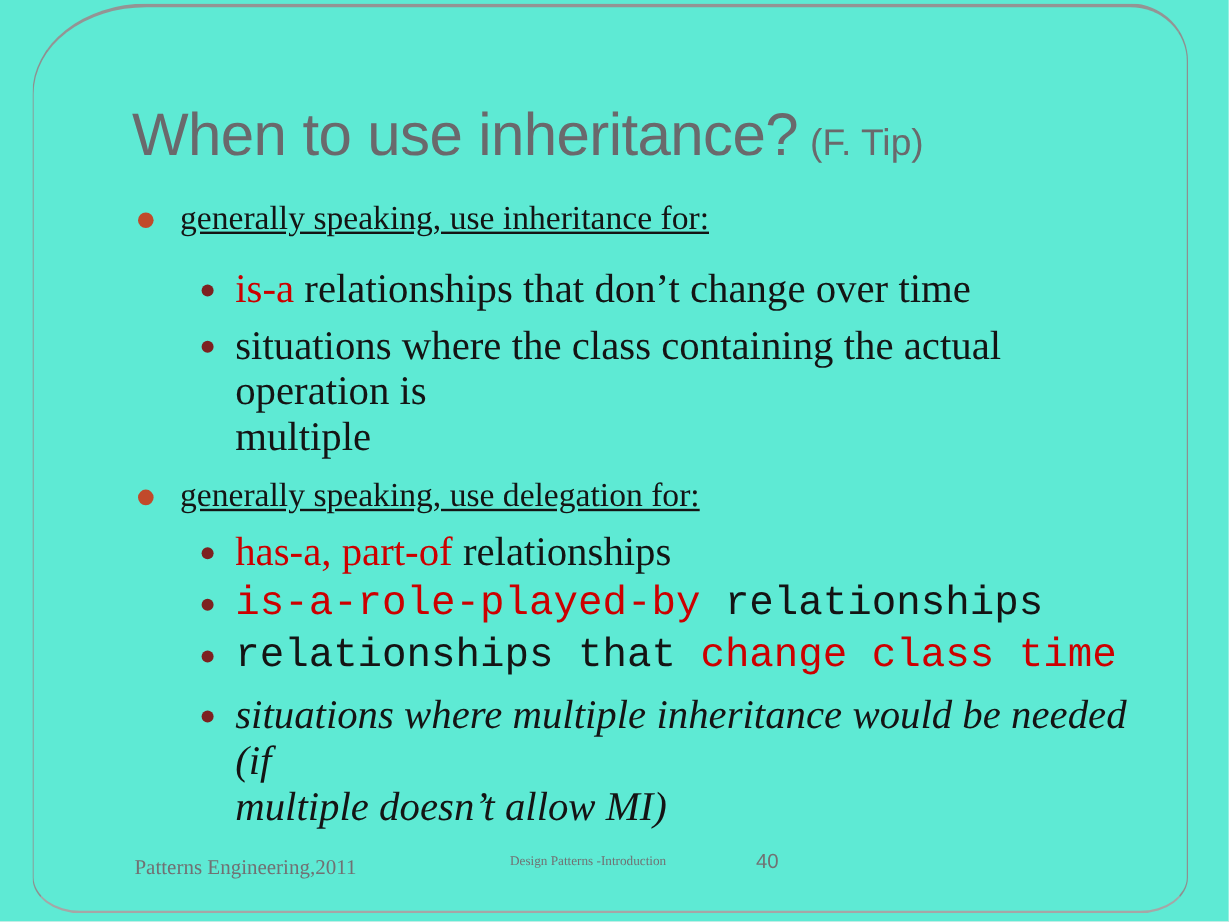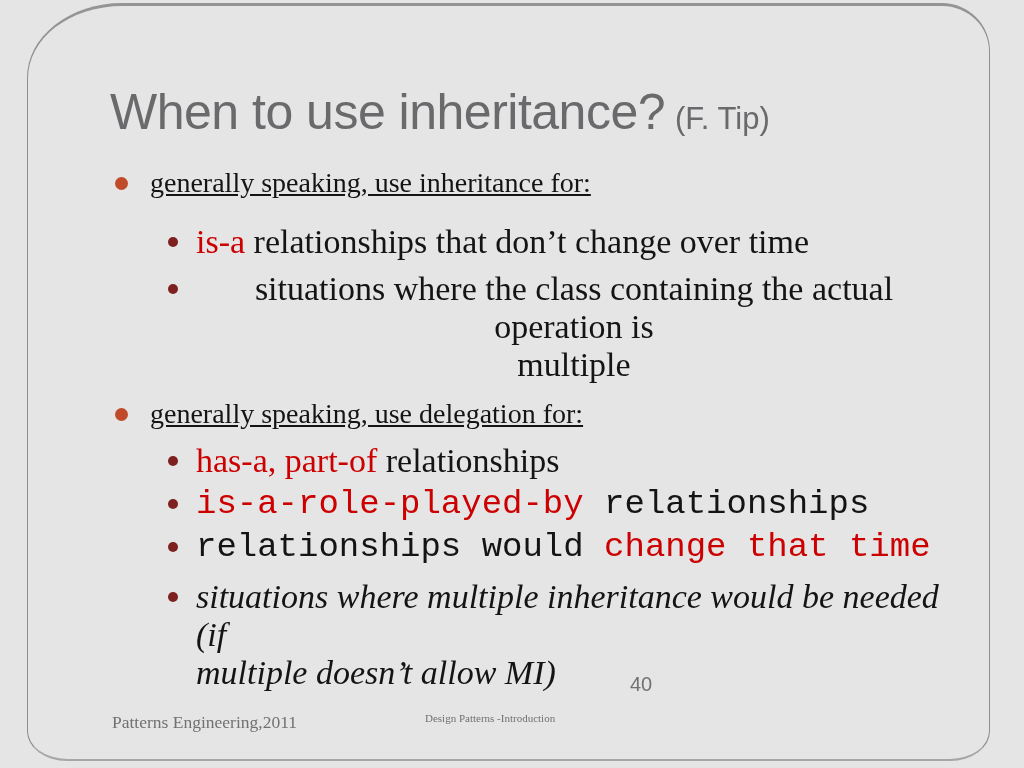--- a/index.html
+++ b/index.html
@@ -4,21 +4,21 @@
 <style>
   html, body {
     margin: 0;
     padding: 0;
     background: #ffffff;
   }
   .stage {
     position: relative;
     width: 1024px;
     height: 768px;
-    background: #e5e5e5;
+    background: #5eead4;
     overflow: hidden;
     font-family: "Liberation Serif", serif;
   }
   
   .frame {
     position: absolute;
     left: 27px;
     top: 3px;
     width: 963px;
     height: 758px;
@@ -81,21 +81,21 @@
     height: 10px;
     border-radius: 50%;
     margin: 14px 0 0 56px;
   }
   .l2 .txt {
     margin-left: 18px;
   }
   .red { }
   
   .h1-first { margin-bottom: 20px; }
-  .g1-i2 { margin-top: 9px; text-align: center; }
+  .g1-i2 { margin-top: 9px; }
   .h1-second { margin-top: 10px; margin-bottom: 8px; }
   .g2-i2, .g2-i3 { margin-top: 5px; font-family: Liberation Mono, monospace; }
   .g2-i4 { margin-top: 12px; font-style: italic; }
   
   .footer-left {
     position: absolute;
     left: 112px;
     top: 712px;
     font-size: 17.5px;
     color: #717173;
@@ -106,23 +106,23 @@
     position: absolute;
     left: 425px;
     top: 712px;
     font-size: 11px;
     color: #717173;
     white-space: nowrap;
   }
   .footer-page {
     position: absolute;
     left: 630px;
-    top: 673px;
+    top: 708px;
     font-family: "Liberation Sans", sans-serif;
-    font-size: 20px;
+    font-size: 17px;
     color: #717173;
   }
 </style>
 </head>
 <body>
 
 <div class="stage">
 
   <div class="frame"></div>
 
@@ -157,21 +157,21 @@
       <span class="txt"><span class="red" style="color:#cc0000">has-a, part-of</span><span> relationships</span></span>
     </div>
 
     <div class="l2 g2-i2">
       <span class="dot" style="background:#7d2120"></span>
       <span class="txt"><span class="red" style="color:#cc0000">is-a-role-played-by</span><span> relationships</span></span>
     </div>
 
     <div class="l2 g2-i3">
       <span class="dot" style="background:#7d2120"></span>
-      <span class="txt"><span>relationships would </span><span class="red" style="color:#cc0000">change that time</span></span>
+      <span class="txt"><span>relationships that </span><span class="red" style="color:#cc0000">change class time</span></span>
     </div>
 
     <div class="l2 g2-i4">
       <span class="dot" style="background:#7d2120"></span>
       <span class="txt"><span>situations where multiple inheritance would be needed (if</span><br><span>multiple doesn’t allow MI)</span></span>
     </div>
 
   </div>
 
   <div class="footer-left">

